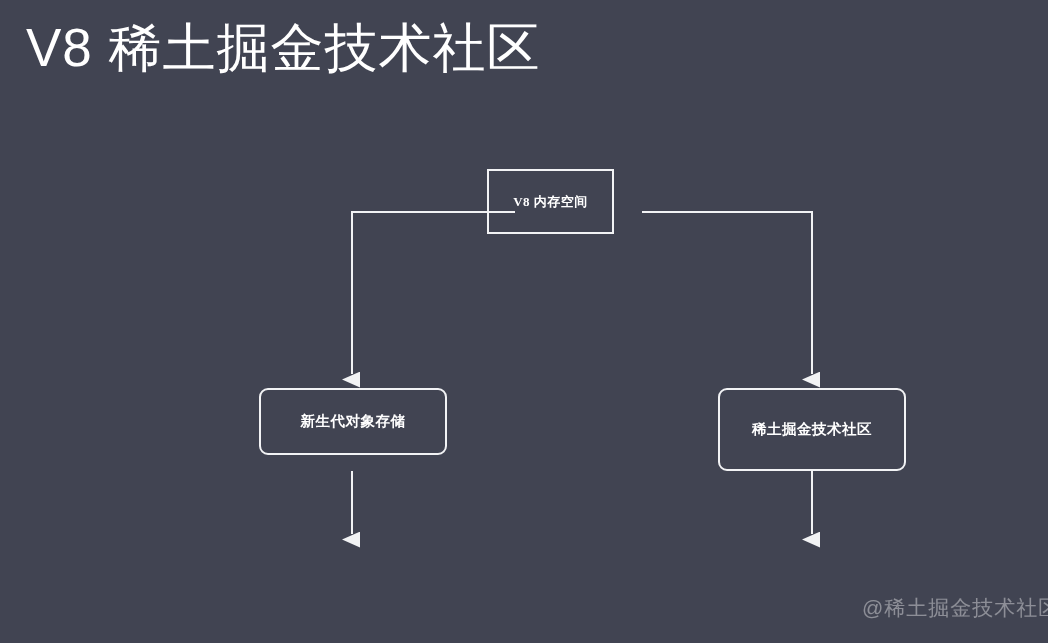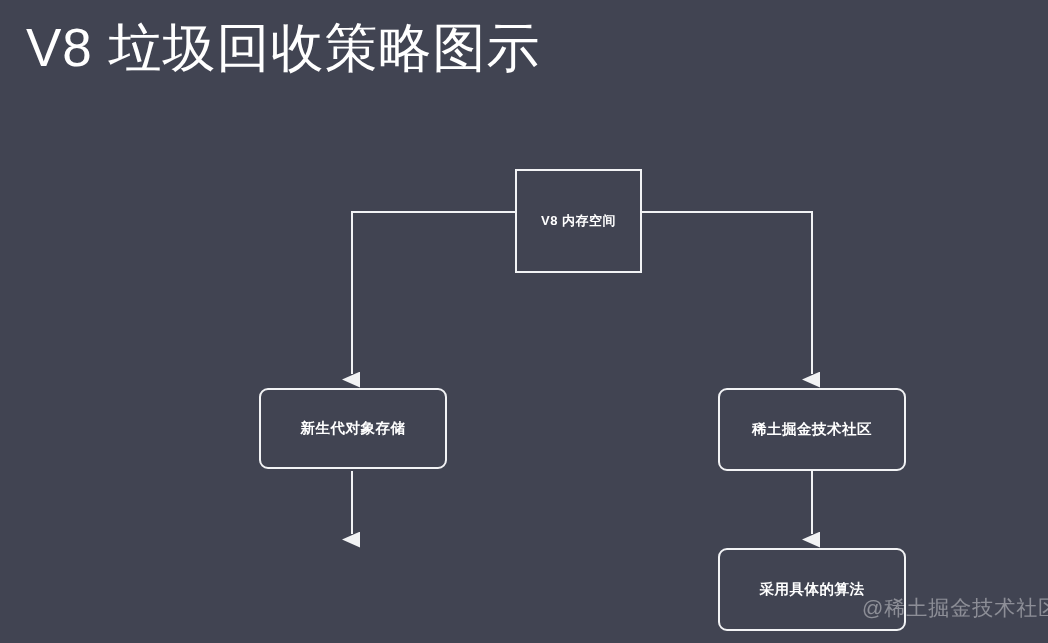--- a/index.html
+++ b/index.html
@@ -59,30 +59,31 @@
     border-radius: 0;
     font-size: 13px;
     letter-spacing: 0.5px;
   }
   .node.rounded {
     border-radius: 9px;
     font-size: 14.5px;
     letter-spacing: 0.5px;
   }
   .node-root {
-    left: 515px;
+    left: 487px;
     top: 169px;
     width: 127px;
-    height: 104px;
+    height: 65px;
+    font-family: Liberation Serif, serif;
   }
   .node-young {
     left: 259px;
     top: 388px;
     width: 188px;
-    height: 81px;
+    height: 67px;
   }
   .node-old {
     left: 718px;
     top: 388px;
     width: 188px;
     height: 83px;
   }
   .node-young-gc {
     left: 259px;
     top: 548px;
@@ -112,21 +113,21 @@
     white-space: nowrap;
     letter-spacing: 1px;
   }
 </style>
 </head>
 <body style="background: rgb(65, 68, 82);">
 
 <div id="slide" style="background: rgb(65, 68, 82);">
   <div id="slide-bg" style="background: rgb(65, 68, 82);"></div>
 
-  <div class="title" style="color: rgb(255, 255, 255);">V8 垃圾回收策略图示</div>
+  <div class="title" style="color: rgb(255, 255, 255);">V8 稀土掘金技术社区</div>
 
   <div class="diagram">
 
     <svg class="edges" width="1048" height="643" viewBox="0 0 1048 643">
       <defs>
         <marker id="arrowhead" markerWidth="12" markerHeight="12" refX="1.2" refY="4" orient="auto" markerUnits="strokeWidth">
           <path d="M 0 0 L 8 0 L 4 9 z" fill="#f2f3f5"></path>
         </marker>
       </defs>
 
@@ -139,18 +140,17 @@
       <path d="M 812 471 L 812 534" fill="none" stroke="#f2f3f5" stroke-width="2" marker-end="url(#arrowhead)"></path>
     </svg>
 
     <div class="node sharp node-root" style="border-color: rgb(242, 243, 245); color: rgb(255, 255, 255);">V8 内存空间</div>
 
     <div class="node rounded node-young" style="border-color: rgb(242, 243, 245); color: rgb(255, 255, 255);">新生代对象存储</div>
 
     <div class="node rounded node-old" style="border-color: rgb(242, 243, 245); color: rgb(255, 255, 255);">稀土掘金技术社区</div>
 
 
-    <div class="node rounded node-old-gc" style="border-color: rgb(242, 243, 245); color: rgb(255, 255, 255);">采用具体的算法</div>
 
   </div>
 
   <div class="watermark">@稀土掘金技术社区</div>
 </div>
 
 </body></html>

